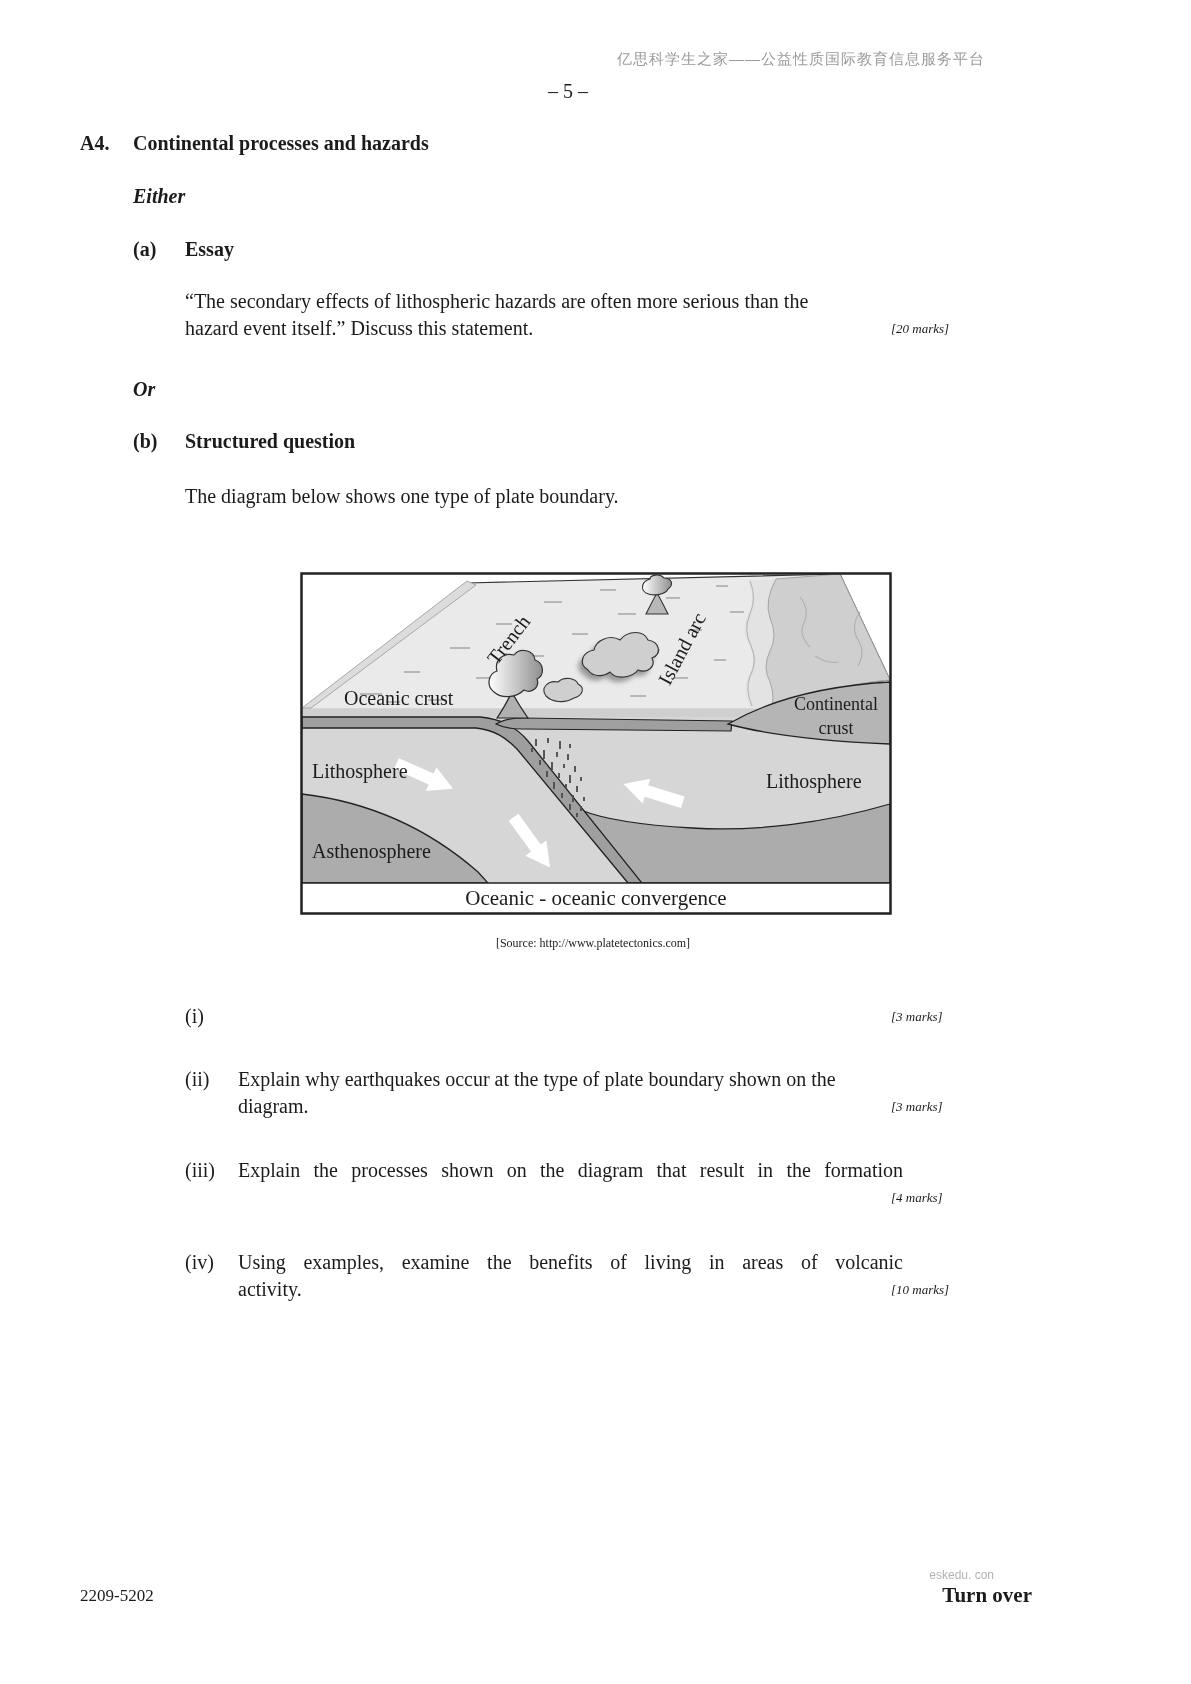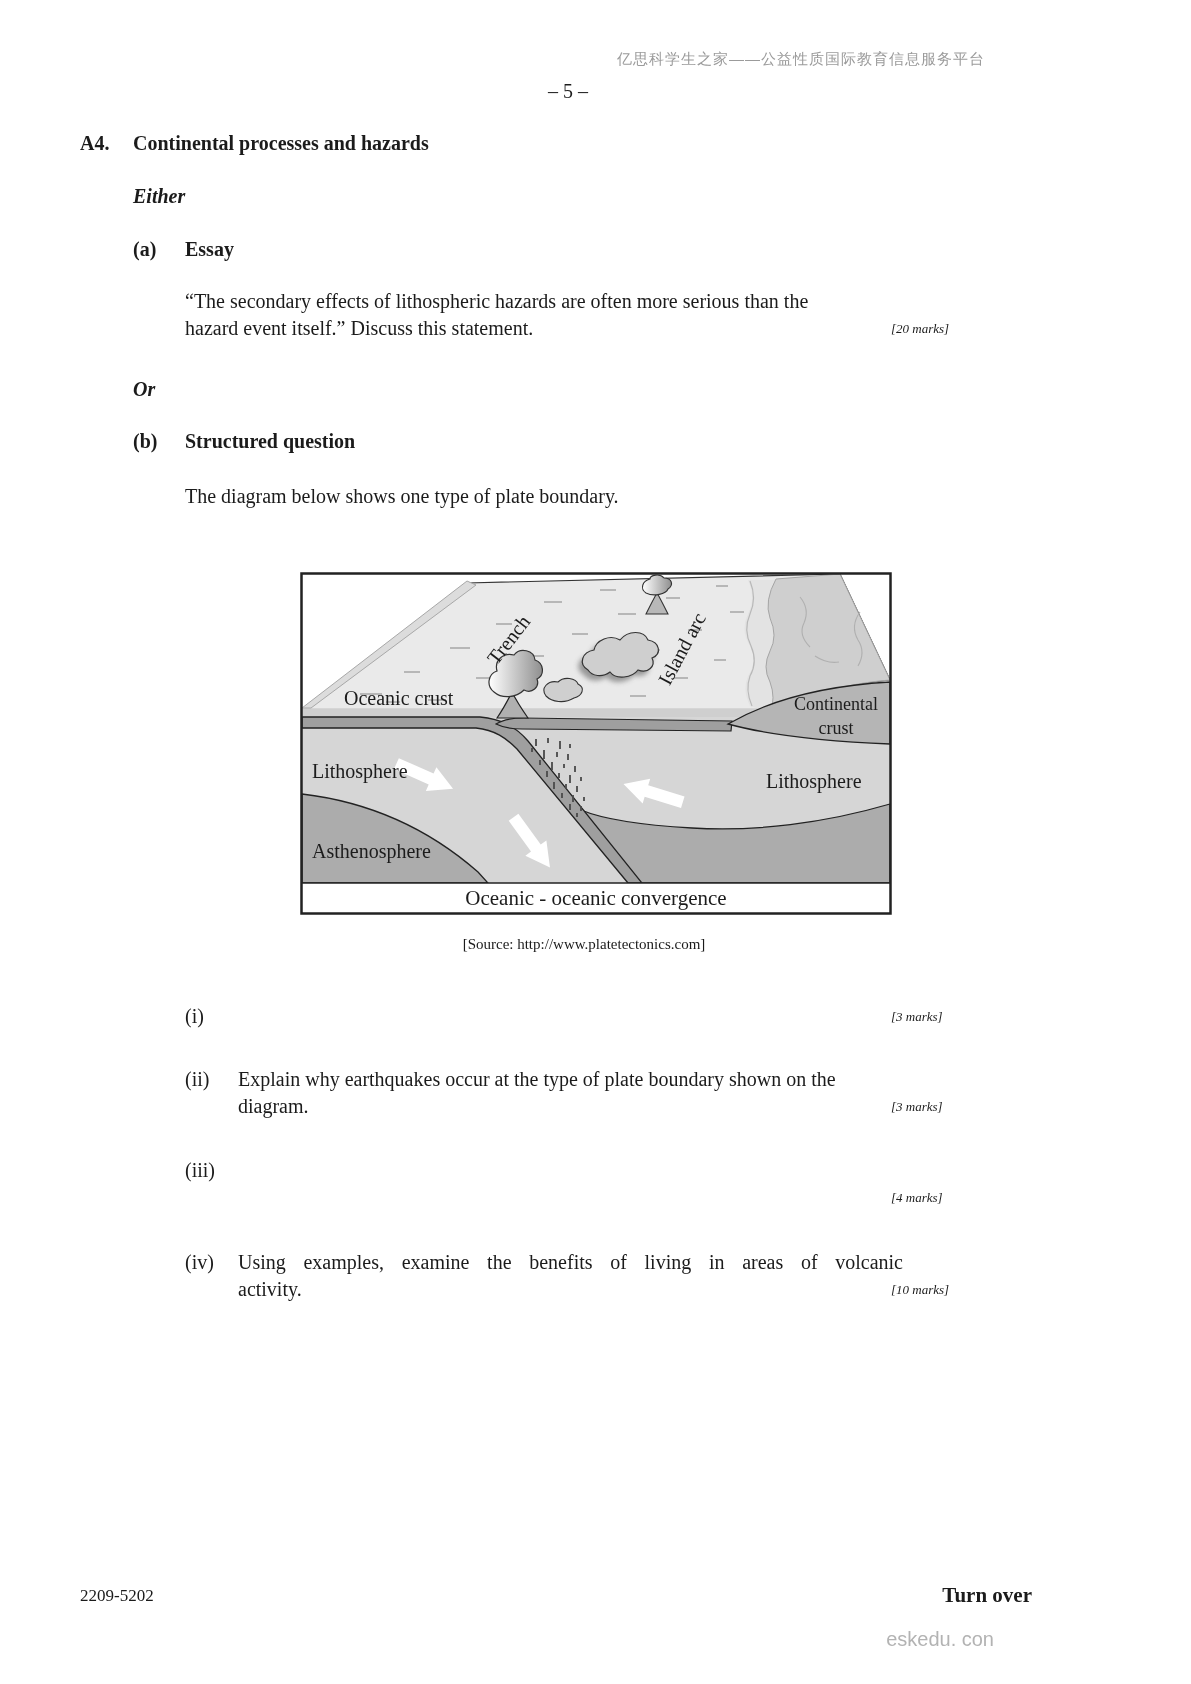--- a/index.html
+++ b/index.html
@@ -105,35 +105,36 @@
     <text x="12" y="286" font-size="20">Asthenosphere</text>
 
     <rect x="2" y="311" width="588" height="30" fill="#ffffff"></rect>
     <line x1="2" y1="311" x2="590" y2="311" stroke="#222" stroke-width="1.5"></line>
     <text x="296" y="333" text-anchor="middle" font-size="21">Oceanic - oceanic convergence</text>
 
     <rect x="1.5" y="1.5" width="589" height="340" fill="none" stroke="#222" stroke-width="2.5"></rect>
   </svg>
   </div>
 
-  <div class="abs" style="left:288px;top:936px;width:592px;text-align:center;font-size:15px;">[Source: http://www.platetectonics.com]</div>
+  <div class="abs" style="left:297px;top:936px;width:592px;text-align:center;font-size:12px;">[Source: http://www.platetectonics.com]</div>
 
   <div class="abs body-text" style="left:185px;top:1003px;">(i)</div>
   <div class="abs body-text marks" style="right:163px;top:1003px;">[3 marks]</div>
 
   <div class="abs body-text" style="left:185px;top:1066px;text-align:right;">(ii)</div>
   <div class="abs body-text" style="left:238px;top:1066px;width:668px;">Explain why earthquakes occur at the type of plate boundary shown on the</div>
   <div class="abs body-text" style="left:238px;top:1093px;width:668px;">diagram.</div>
   <div class="abs body-text marks" style="right:163px;top:1093px;">[3 marks]</div>
 
   <div class="abs body-text" style="left:185px;top:1157px;">(iii)</div>
+  <div class="abs body-text just" style="left:238px;top:1157px;width:665px;">Explain the processes shown on the diagram that result in the formation</div>
   <div class="abs body-text marks" style="right:163px;top:1184px;">[4 marks]</div>
 
   <div class="abs body-text" style="left:185px;top:1249px;">(iv)</div>
   <div class="abs body-text just" style="left:238px;top:1249px;width:665px;">Using examples, examine the benefits of living in areas of volcanic</div>
   <div class="abs body-text" style="left:238px;top:1276px;width:665px;">activity.</div>
   <div class="abs body-text marks" style="right:163px;top:1276px;">[10 marks]</div>
 
   <div class="abs" style="left:80px;top:1586px;font-size:17px;">2209-5202</div>
-  <div class="abs gray-wm" style="right:200px;top:1628px;font-size:20px;margin-left:32px;">eskedu. con</div>
+  <div class="abs gray-wm" style="right:200px;top:1568px;font-size:12px;margin-left:32px;">eskedu. con</div>
   <div class="abs b" style="right:162px;top:1583px;font-size:21px;">Turn over</div>
 
 </div>
 
 </body></html>

